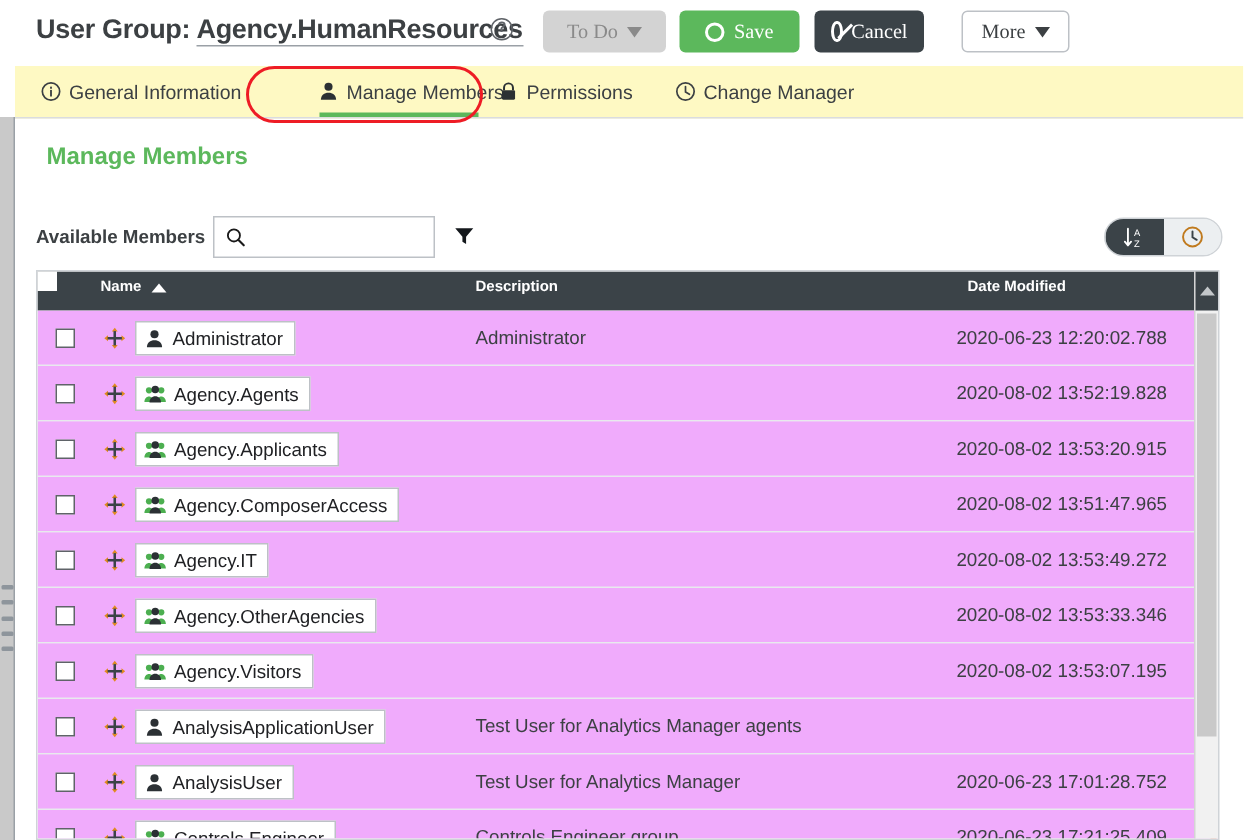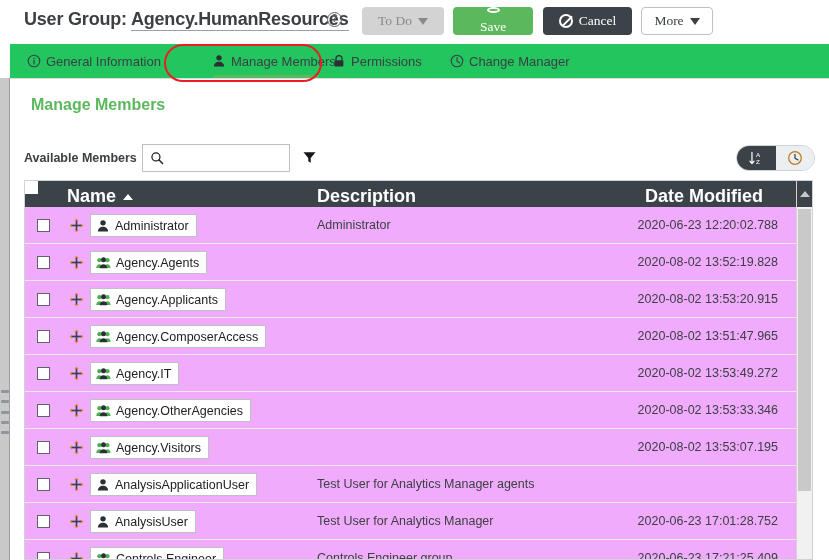--- a/index.html
+++ b/index.html
@@ -77,24 +77,24 @@
     padding: 0 11px;
     cursor: pointer;
     white-space: nowrap;
   }
   .btn-todo {
     left: 352px; width: 82px;
     background: #d3d3d3; color: #8a8a8a;
   }
   .btn-save {
     left: 443px; width: 80px;
-    background: #5cb85c; color: #ffffff; flex-direction: column;
+    background: #5cb85c; color: #ffffff;
   }
   .btn-cancel {
-    left: 533px; width: 89px;
+    left: 533px; width: 73px;
     background: #3b4348; color: #ffffff;
   }
   .btn-more {
     left: 631px; width: 72px;
     background: #ffffff; color: #3c4043;
     border: 1px solid #bdc1c6;
   }
   .caret {
     width: 0; height: 0;
     border-left: 5.5px solid transparent;
@@ -116,21 +116,21 @@
     left: 0.5px; top: 4.2px; width: 13px; height: 2.1px;
     background: #ffffff;
     transform: rotate(-45deg); transform-origin: center;
   }
 
   
   .tabbar {
     position: absolute; left: 10px; top: 44px;
     width: 819px; height: 35px;
     border-bottom: 1px solid #dadce0;
-    background: #22c55e;
+    background: #fef9c3;
   }
   .tab {
     position: absolute; top: 0; height: 34px;
     display: flex; align-items: center; gap: 5px;
     font-size: 13px; color: #3c4043;
     cursor: pointer; white-space: nowrap;
   }
   .tab-0 { left: 17px; }
   .tab-1 { left: 202px; }
   .tab-2 { left: 322px; }
@@ -198,21 +198,21 @@
   .table-wrap {
     position: absolute; left: 24px; top: 180px;
     width: 789px; height: 380px;
     border: 1px solid #cfd3d7;
     overflow: hidden;
     background: #ffffff;
   }
   .thead {
     position: relative;
     height: 26px; background: #3b4348; color: #ffffff;
-    font-size: 18px; font-weight: bold;
+    font-size: 10px; font-weight: bold;
   }
   .th { position: absolute; top: 5px; white-space: nowrap; }
   .th-check { left: 10px; top: 6px; width: 13px; height: 13px;
               background: #ffffff; border: 1px solid #ffffff; cursor: pointer; }
   .th-name { left: 42px; display: flex; align-items: center; gap: 7px; }
   .th-desc { left: 292px; }
   .th-date { left: 620px; text-align: right; }
   .sort-caret {
     width: 0; height: 0;
     border-left: 5px solid transparent;

